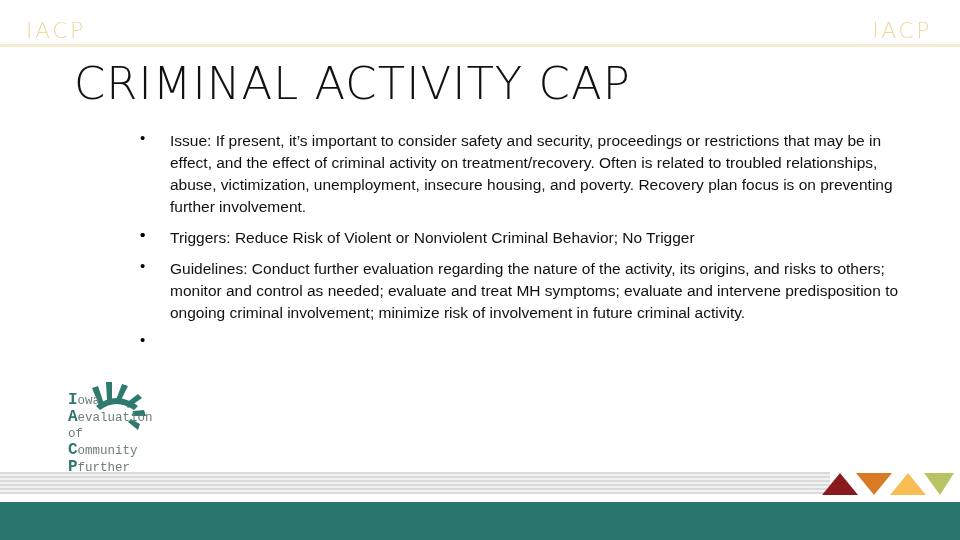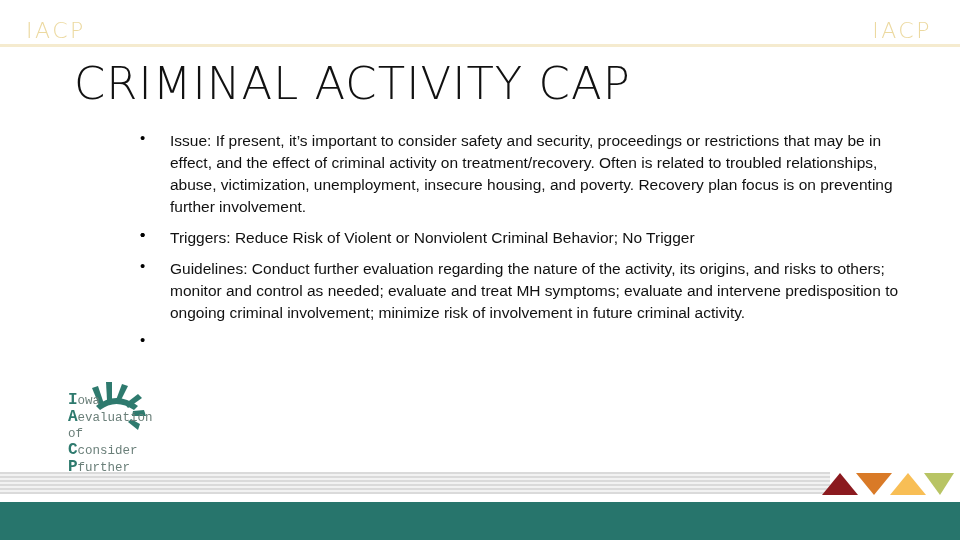--- a/index.html
+++ b/index.html
@@ -104,21 +104,21 @@
       <polygon points="24,2 30,2 30,20 25,20"></polygon>
       <polygon points="40,4 46,6 38,22 34,20"></polygon>
       <polygon points="56,14 60,18 46,28 43,24"></polygon>
       <polygon points="62,30 64,36 50,36 51,31"></polygon>
       <polygon points="58,44 56,50 46,42 49,39"></polygon>
     </g>
   </svg>
   <div class="logo-text">
     <div><span class="cap">I</span><span>owa</span></div>
     <div><span class="cap">A</span><span>evaluation of</span></div>
-    <div><span class="cap">C</span><span>consider</span></div>
+    <div><span class="cap">C</span><span>ommunity</span></div>
     <div><span class="cap">P</span><span>further</span></div>
   </div>
 </div>
 
 <div class="stripes"></div>
 <svg class="triangles" viewBox="0 0 140 26">
   <polygon points="2,25 20,3 38,25" fill="#8b1a1f"></polygon>
   <polygon points="36,3 72,3 54,25" fill="#d97a27"></polygon>
   <polygon points="70,25 88,3 106,25" fill="#f8be55"></polygon>
   <polygon points="104,3 134,3 120,25" fill="#b8c464"></polygon>

